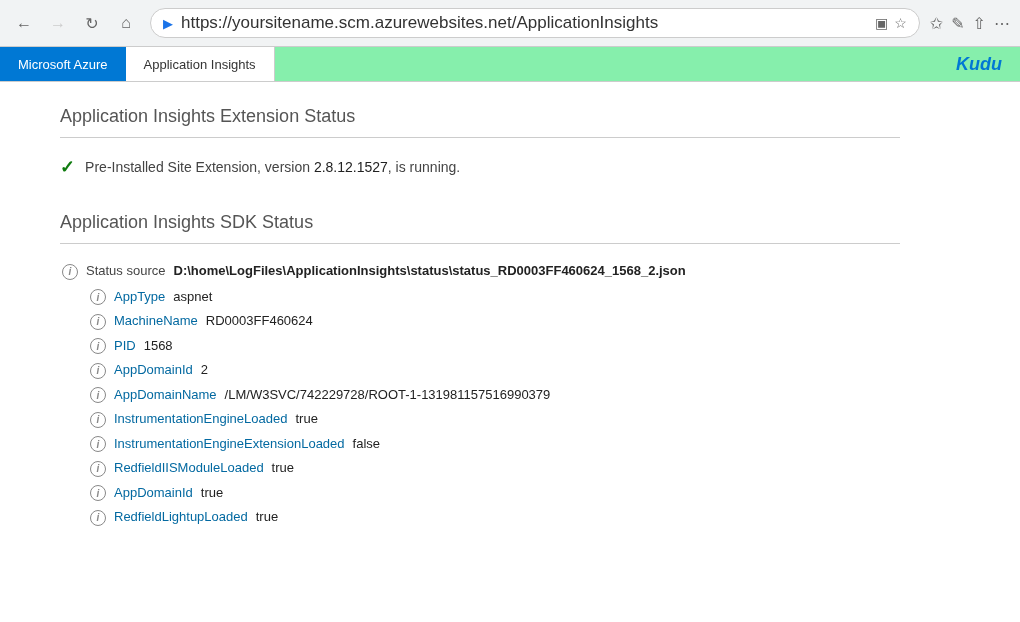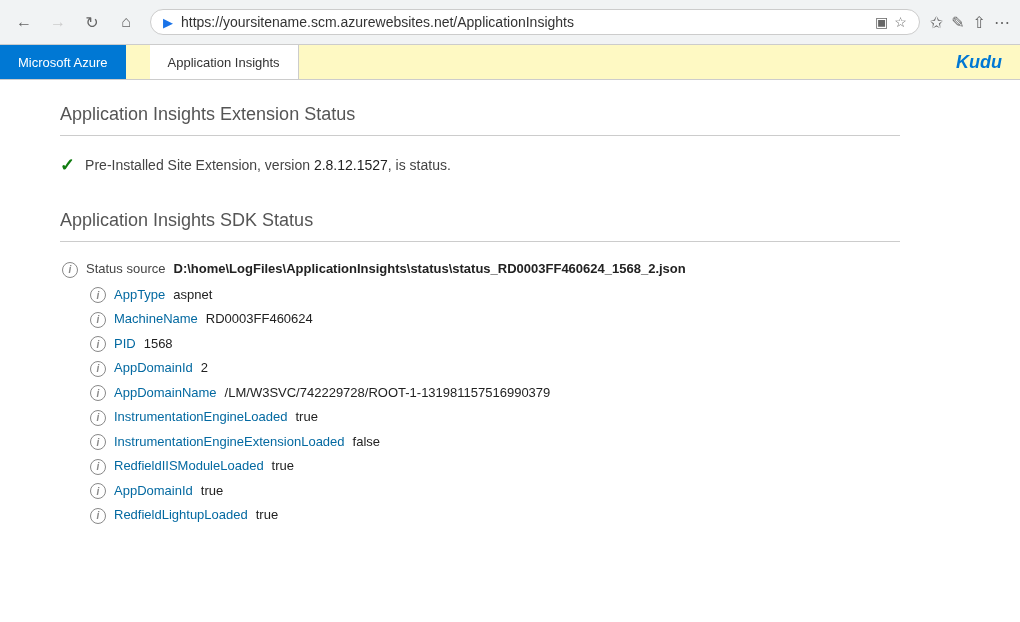--- a/index.html
+++ b/index.html
@@ -28,28 +28,28 @@
       align-items: center;
       background: #fff;
       border: 1px solid #ccc;
       border-radius: 20px;
       padding: 4px 12px;
       gap: 8px;
     }
     .address-bar-icon { color: #1a73e8; font-size: 13px; }
     .address-bar input {
       border: none; outline: none; flex: 1;
-      font-size: 14px; color: #333; background: transparent;
+      font-size: 17px; color: #333; background: transparent;
     }
     .address-bar-actions { display: flex; gap: 6px; align-items: center; color: #666; font-size: 14px; }
     .browser-actions { display: flex; gap: 8px; align-items: center; color: #666; font-size: 16px; }
 
     
     .tab-bar {
-      background: #fef9c3;
+      background: #86efac;
       display: flex;
       align-items: stretch;
       border-bottom: 1px solid #ccc;
       height: 35px;
     }
     .tab-azure {
       background: #0078d4;
       color: #fff;
       padding: 0 18px;
       display: flex;
@@ -60,21 +60,20 @@
     }
     .tab-page {
       background: #fff;
       color: #333;
       padding: 3px 18px;
       display: flex;
       align-items: center;
       font-size: 13px;
       border-right: 1px solid #ccc;
       cursor: pointer;
-      margin-left: 24px;
     }
     .tab-kudu {
       margin-left: auto;
       padding: 0 18px;
       display: flex;
       align-items: center;
       font-size: 18px;
       font-weight: bold;
       color: #0078d4;
       font-style: italic;
@@ -182,21 +181,21 @@
 </div>
 
 <div class="content">
 
   <div class="section">
     <div class="section-title">Application Insights Extension Status</div>
     <hr class="section-divider">
     <div class="status-row">
       <span class="check-icon">✓</span>
       <span class="status-text">
-        <span>Pre-Installed Site Extension, version </span><strong>2.8.12.1527</strong><span>, is status.</span>
+        <span>Pre-Installed Site Extension, version </span><strong>2.8.12.1527</strong><span>, is running.</span>
       </span>
     </div>
   </div>
 
   <div class="section">
     <div class="section-title">Application Insights SDK Status</div>
     <hr class="section-divider">
 
     <div class="sdk-row">
       <span class="info-icon">i</span>

